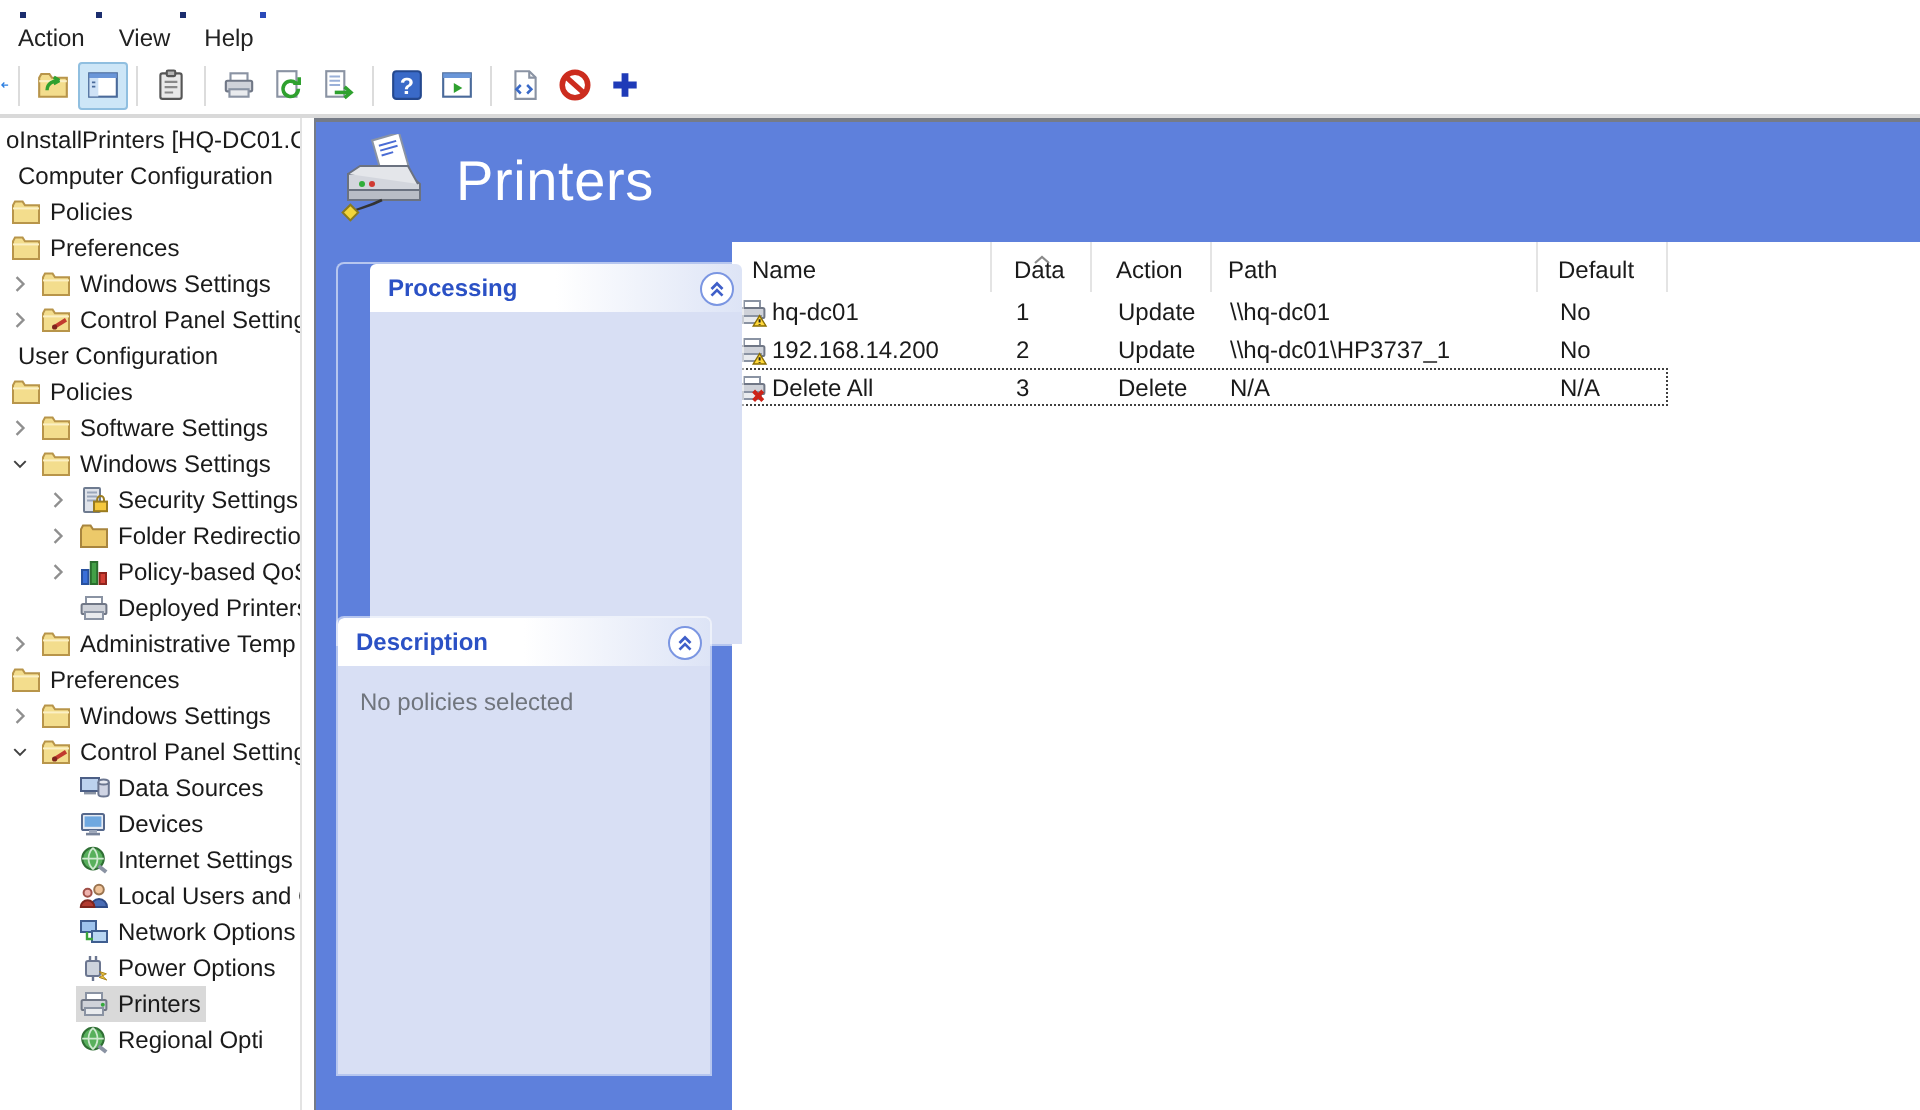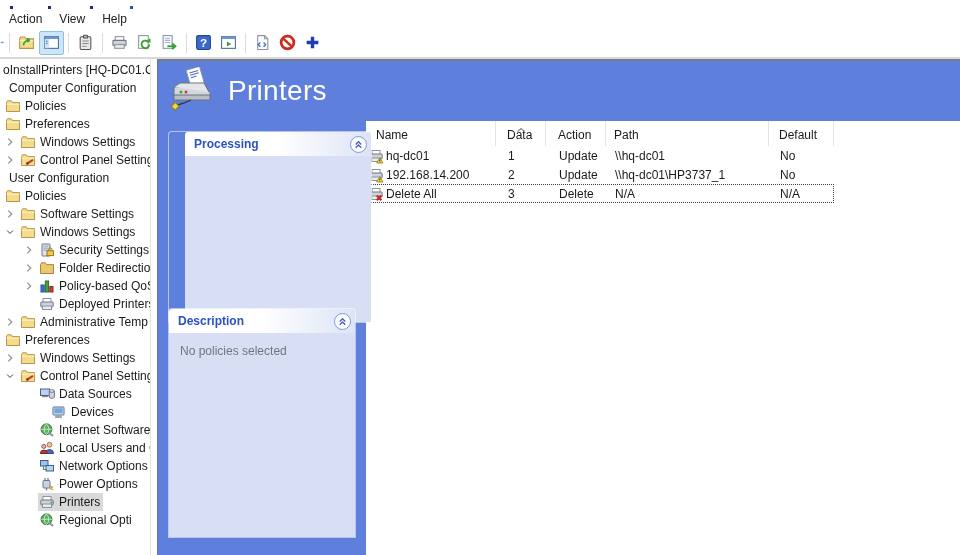--- a/index.html
+++ b/index.html
@@ -416,21 +416,21 @@
               <svg viewBox="0 0 16 16">
                 <rect x="1.5" y="3" width="9" height="6.5" fill="#bcd2ee" stroke="#4c5f86"></rect>
                 <rect x="3" y="10" width="6" height="1.2" fill="#8a93a3"></rect>
                 <path d="M10.2 5 v6 a2.6 1.3 0 0 0 5.2 0 v-6" fill="#cfd4e4" stroke="#6b7690"></path>
                 <ellipse cx="12.8" cy="5" rx="2.6" ry="1.3" fill="#e8eaf2" stroke="#6b7690"></ellipse>
               </svg>
             </span>
             <span>Data Sources</span>
           </span>
         </div>
-        <div class="trow" style="padding-left: 50px;">
+        <div class="trow" style="padding-left: 38px;">
           <span class="titem">
             <span class="ticon">
               <svg viewBox="0 0 16 16">
                 <rect x="2" y="3" width="11" height="8" rx="0.8" fill="#e6ebf3" stroke="#55688c"></rect>
                 <rect x="3.3" y="4.2" width="8.4" height="5.2" fill="#6fa8e0"></rect>
                 <rect x="5.5" y="11" width="4" height="1.4" fill="#9aa5b8"></rect>
                 <rect x="4" y="12.4" width="7" height="1.3" fill="#77839a"></rect>
               </svg>
             </span>
             <span>Devices</span>
@@ -438,21 +438,21 @@
         </div>
         <div class="trow" style="padding-left: 38px;">
           <span class="titem">
             <span class="ticon">
               <svg viewBox="0 0 16 16">
                 <circle cx="7.5" cy="7.3" r="5.4" fill="#58b05c" stroke="#2f6f34"></circle>
                 <path d="M2.1 7.3 h10.8 M7.5 1.9 a7.6 7.6 0 0 1 0 10.8 M7.5 1.9 a7.6 7.6 0 0 0 0 10.8" fill="none" stroke="#cfe9d0" stroke-width="0.9"></path>
                 <path d="M10.3 11 l3.8 3" stroke="#8a93a3" stroke-width="2" fill="none"></path>
               </svg>
             </span>
-            <span>Internet Software</span>
+            <span>Internet Settings</span>
           </span>
         </div>
         <div class="trow" style="padding-left: 38px;">
           <span class="titem">
             <span class="ticon">
               <svg viewBox="0 0 16 16">
                 <circle cx="10.5" cy="4.8" r="2.4" fill="#f0c49a" stroke="#9a7450"></circle>
                 <path d="M6.5 13.5 a4 4 0 0 1 8 0 z" fill="#4a6cb4" stroke="#2e4a86"></path>
                 <circle cx="4.8" cy="6.4" r="2" fill="#efb3ae" stroke="#a05048"></circle>
                 <path d="M1.4 13.5 a3.4 3.4 0 0 1 6.8 0 z" fill="#b23a30" stroke="#7e241c"></path>

